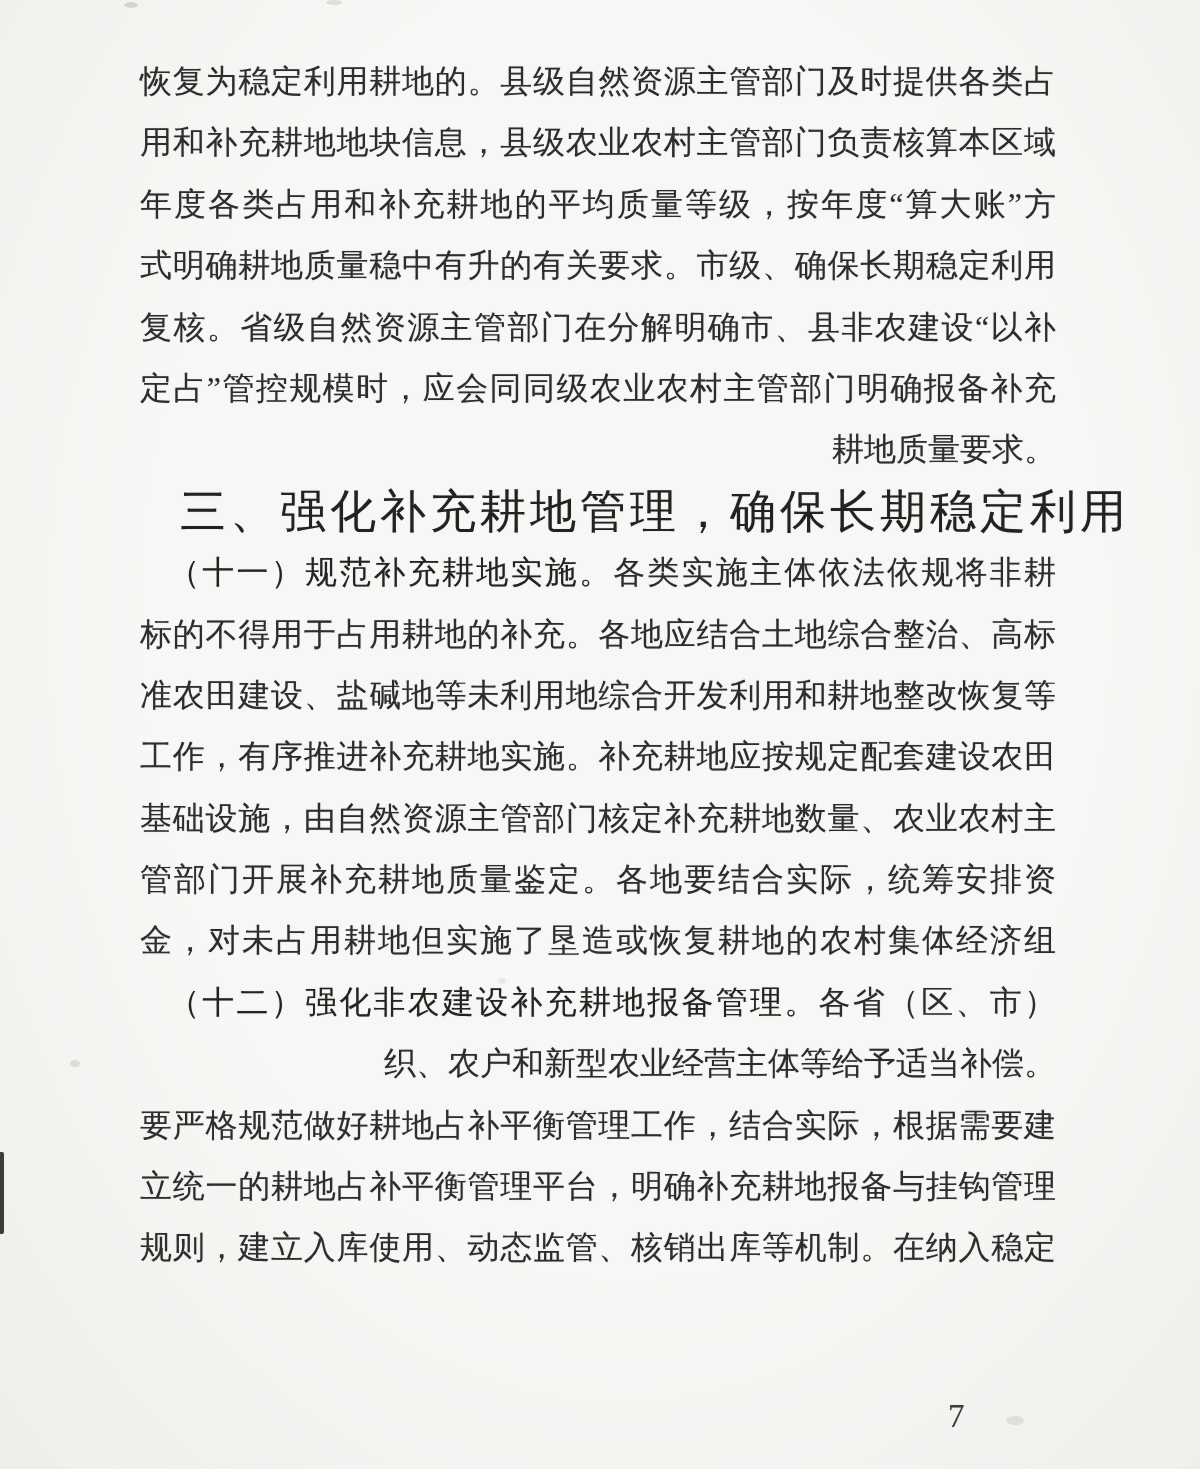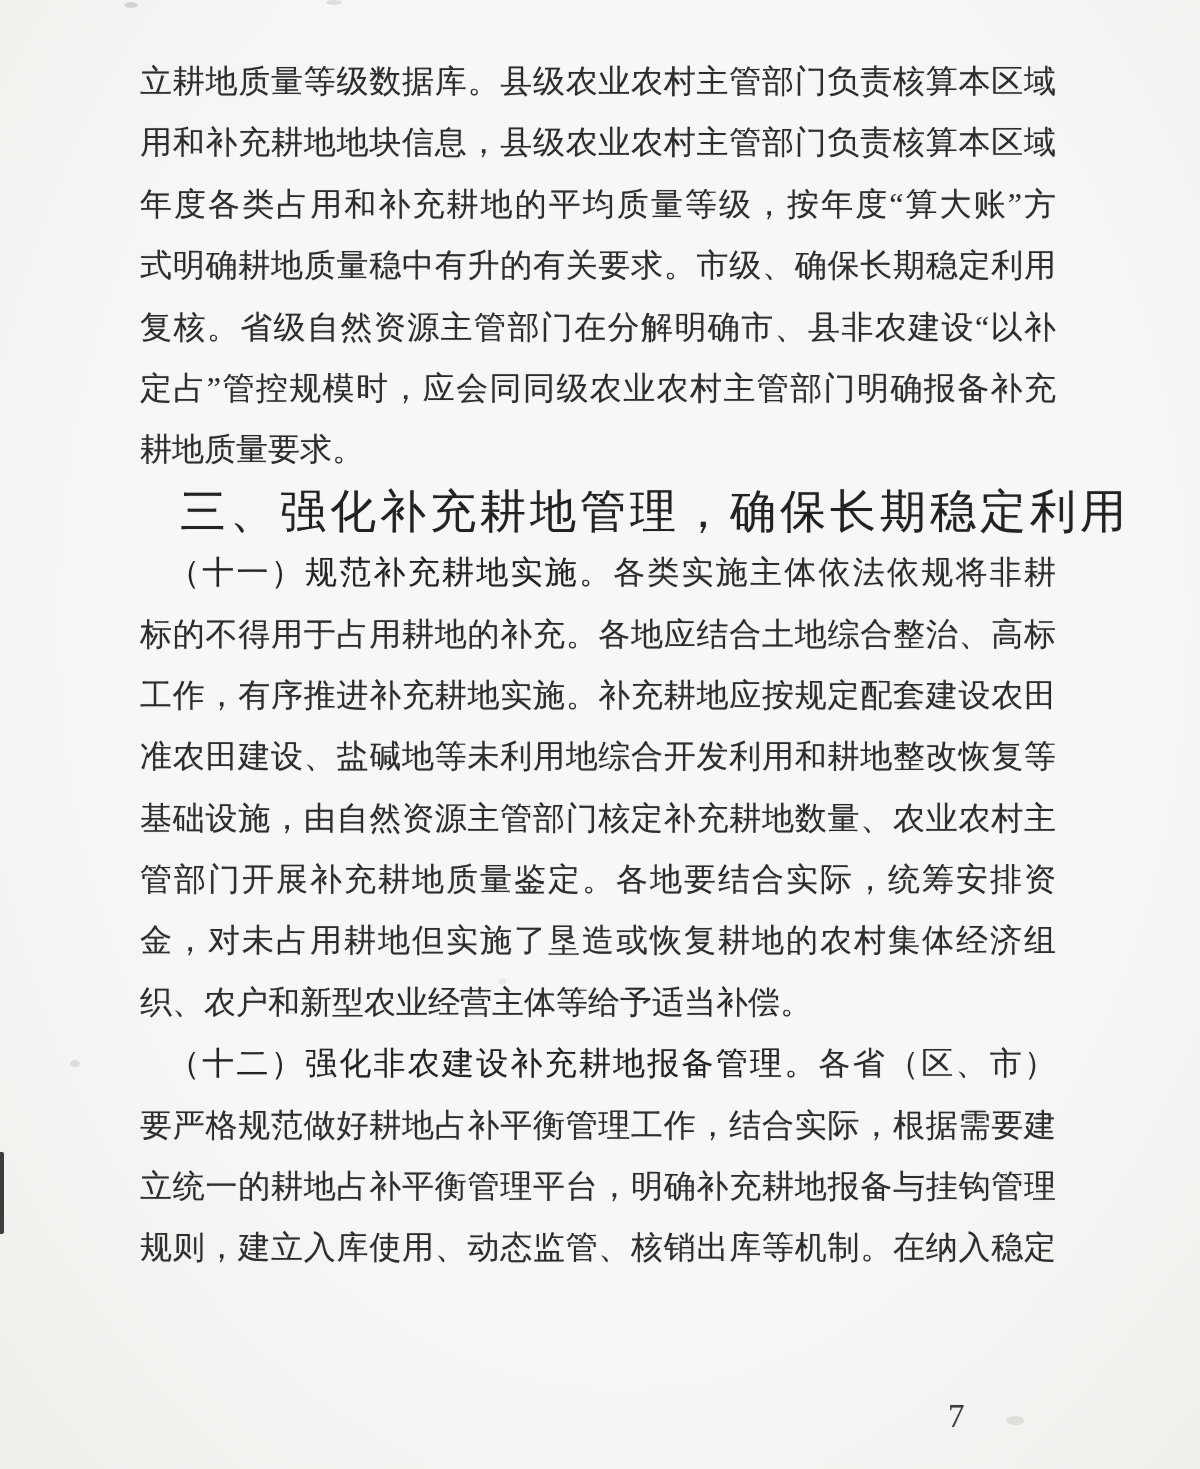--- a/index.html
+++ b/index.html
@@ -26,20 +26,21 @@
     width: 916px;
   }
   .line {
     height: 61.4px;
     line-height: 61.4px;
     font-size: 32px;
     color: var(--ink, #2d2d2d);
     text-shadow: 0 0 1px rgba(70,70,70,0.35);
     white-space: nowrap;
     font-family: "Liberation Serif", serif;
+    text-align: right;
   }
   .line.fill {
     white-space: normal;
     text-align: justify;
     text-align-last: justify;
     text-justify: inter-character;
     word-break: break-all;
   }
   .line.indent {
     text-indent: 28px;
@@ -89,37 +90,37 @@
   .smudge.s2 { left: 1006px; top: 1416px; width: 18px; height: 9px; background: rgba(120,120,120,0.16); }
   .smudge.s3 { left: 124px; top: 2px;  width: 14px; height: 6px; background: rgba(100,100,100,0.22); }
   .smudge.s4 { left: 326px; top: 0px;  width: 16px; height: 5px; background: rgba(100,100,100,0.16); }
   .smudge.s5 { left: 498px; top: 978px; width: 8px; height: 6px; background: rgba(120,120,120,0.10); }
 </style>
 </head>
 <body>
 
 <div class="page">
   <div class="doc-lines">
-      <div class="line body fill"><span class="normal-run">立耕地质量等级数据库。县级农业农村主管部门负责核算本区域</span></div>
+      <div class="line body fill"><span class="normal-run">恢复为稳定利用耕地的。县级自然资源主管部门及时提供各类占</span></div>
       <div class="line body fill"><span class="normal-run">用和补充耕地地块信息，县级农业农村主管部门负责核算本区域</span></div>
       <div class="line body fill"><span class="normal-run">年度各类占用和补充耕地的平均质量等级，按年度“算大账”方</span></div>
       <div class="line body fill"><span class="normal-run">式明确耕地质量稳中有升的有关要求。市级、确保长期稳定利用</span></div>
       <div class="line body fill"><span class="normal-run">复核。省级自然资源主管部门在分解明确市、县非农建设“以补</span></div>
       <div class="line body fill"><span class="normal-run">定占”管控规模时，应会同同级农业农村主管部门明确报备补充</span></div>
       <div class="line body"><span class="normal-run">耕地质量要求。</span></div>
       <div class="line heading"><span class="normal-run">三、强化补充耕地管理，确保长期稳定利用</span></div>
       <div class="line body fill indent"><span class="bold-run">（十一）规范补充耕地实施。</span><span class="normal-run">各类实施主体依法依规将非耕</span></div>
       <div class="line body fill"><span class="normal-run">标的不得用于占用耕地的补充。各地应结合土地综合整治、高标</span></div>
+      <div class="line body fill"><span class="normal-run">准农田建设、盐碱地等未利用地综合开发利用和耕地整改恢复等</span></div>
       <div class="line body fill"><span class="normal-run">工作，有序推进补充耕地实施。补充耕地应按规定配套建设农田</span></div>
-      <div class="line body fill"><span class="normal-run">准农田建设、盐碱地等未利用地综合开发利用和耕地整改恢复等</span></div>
       <div class="line body fill"><span class="normal-run">基础设施，由自然资源主管部门核定补充耕地数量、农业农村主</span></div>
       <div class="line body fill"><span class="normal-run">管部门开展补充耕地质量鉴定。各地要结合实际，统筹安排资</span></div>
       <div class="line body fill"><span class="normal-run">金，对未占用耕地但实施了垦造或恢复耕地的农村集体经济组</span></div>
+      <div class="line body fill indent"><span class="bold-run">（十二）强化非农建设补充耕地报备管理。</span><span class="normal-run">各省（区、市）</span></div>
       <div class="line body"><span class="normal-run">织、农户和新型农业经营主体等给予适当补偿。</span></div>
-      <div class="line body fill indent"><span class="bold-run">（十二）强化非农建设补充耕地报备管理。</span><span class="normal-run">各省（区、市）</span></div>
       <div class="line body fill"><span class="normal-run">要严格规范做好耕地占补平衡管理工作，结合实际，根据需要建</span></div>
       <div class="line body fill"><span class="normal-run">立统一的耕地占补平衡管理平台，明确补充耕地报备与挂钩管理</span></div>
       <div class="line body fill"><span class="normal-run">规则，建立入库使用、动态监管、核销出库等机制。在纳入稳定</span></div>
     </div>
 
   <div class="page-number">7</div>
 
   <div class="edge-mark"></div>
   <div class="smudge s1"></div>
   <div class="smudge s2"></div>

